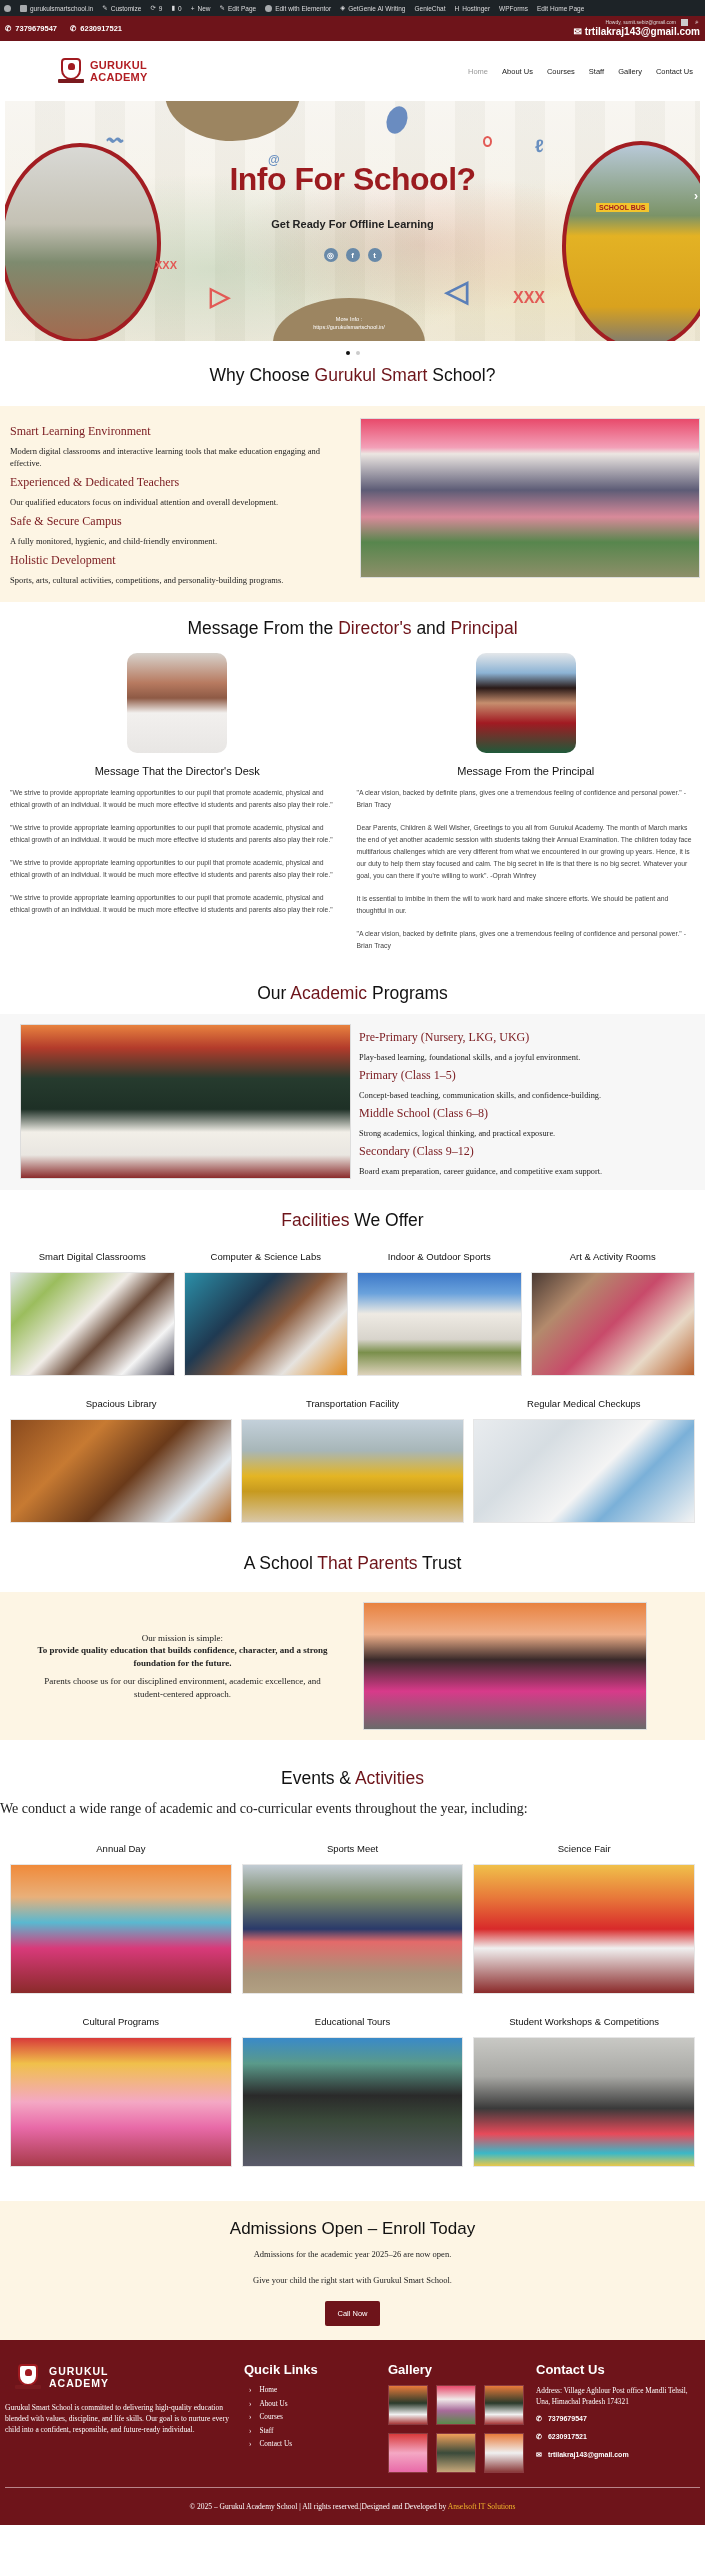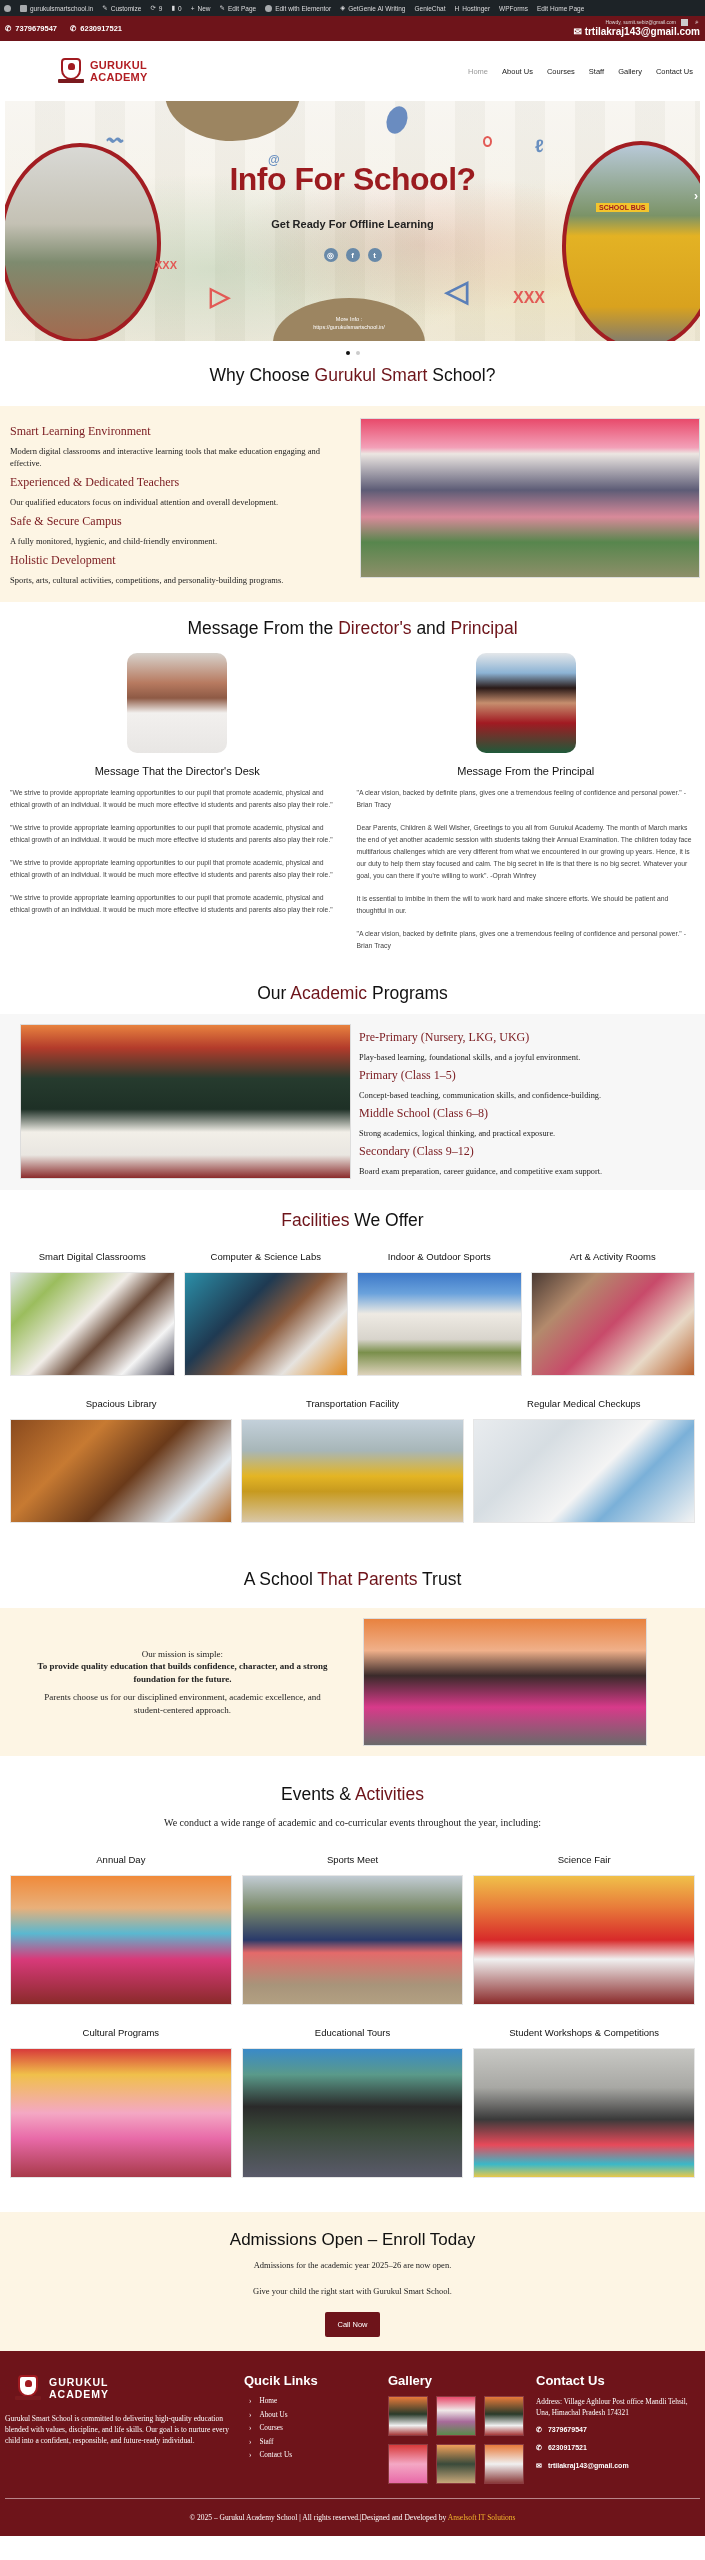--- a/index.html
+++ b/index.html
@@ -312,32 +312,32 @@
   <div class="card">
       <div class="lbl">Transportation Facility</div>
       <div class="img" style="background:linear-gradient(180deg,#c3d0da 0%,#a7b6b8 30%,#e4b524 55%,#c79a1f 70%,#d9c7a6 100%)"></div>
     </div>
   <div class="card">
       <div class="lbl">Regular Medical Checkups</div>
       <div class="img" style="background:linear-gradient(135deg,#e9ecef 0%,#d6dde2 30%,#f4f4f4 55%,#7ab0d8 70%,#f3f3f3 100%)"></div>
     </div>
 </div>
 
-<h2 class="sec-title" style="margin-top:46px"><span>A School </span><span class="maroon">That Parents</span><span> Trust</span></h2>
+<h2 class="sec-title" style="margin-top:30px"><span>A School </span><span class="maroon">That Parents</span><span> Trust</span></h2>
 <section class="trust">
   <div class="text">
     <div>Our mission is simple:</div>
     <b style="padding:0 20px">To provide quality education that builds confidence, character, and a strong foundation for the future.</b>
     <div style="margin-top:6px;padding:0 30px">Parents choose us for our disciplined environment, academic excellence, and student-centered approach.</div>
   </div>
   <div style="width:284px;height:128px;background:linear-gradient(180deg,#e8823f 0%,#f0b08a 25%,#3a2a2a 45%,#d83a8a 70%,#6a6a6a 100%);border:1px solid #ddd"></div>
 </section>
 
 <h2 class="sec-title" style="margin-top:28px"><span>Events &amp; </span><span class="maroon">Activities</span></h2>
-<p class="serif" style="text-align:center;font-size:10px;margin:12px 0 26px;color:#222">We conduct a wide range of academic and co-curricular events throughout the year, including:</p>
+<p class="serif" style="text-align:left;font-size:14px;margin:12px 0 26px;color:#222">We conduct a wide range of academic and co-curricular events throughout the year, including:</p>
 <div class="grid3">
   <div class="card">
       <div class="lbl">Annual Day</div>
       <div class="img" style="background:linear-gradient(180deg,#f08a3a 0%,#e9b07a 25%,#5ab8d0 45%,#d83a7a 65%,#8a2a2a 100%)"></div>
     </div>
   <div class="card">
       <div class="lbl">Sports Meet</div>
       <div class="img" style="background:linear-gradient(180deg,#c2ccd4 0%,#7a8a6a 25%,#2a3a6a 50%,#e46a6a 60%,#a8947a 85%,#b2a082 100%)"></div>
     </div>
   <div class="card">

